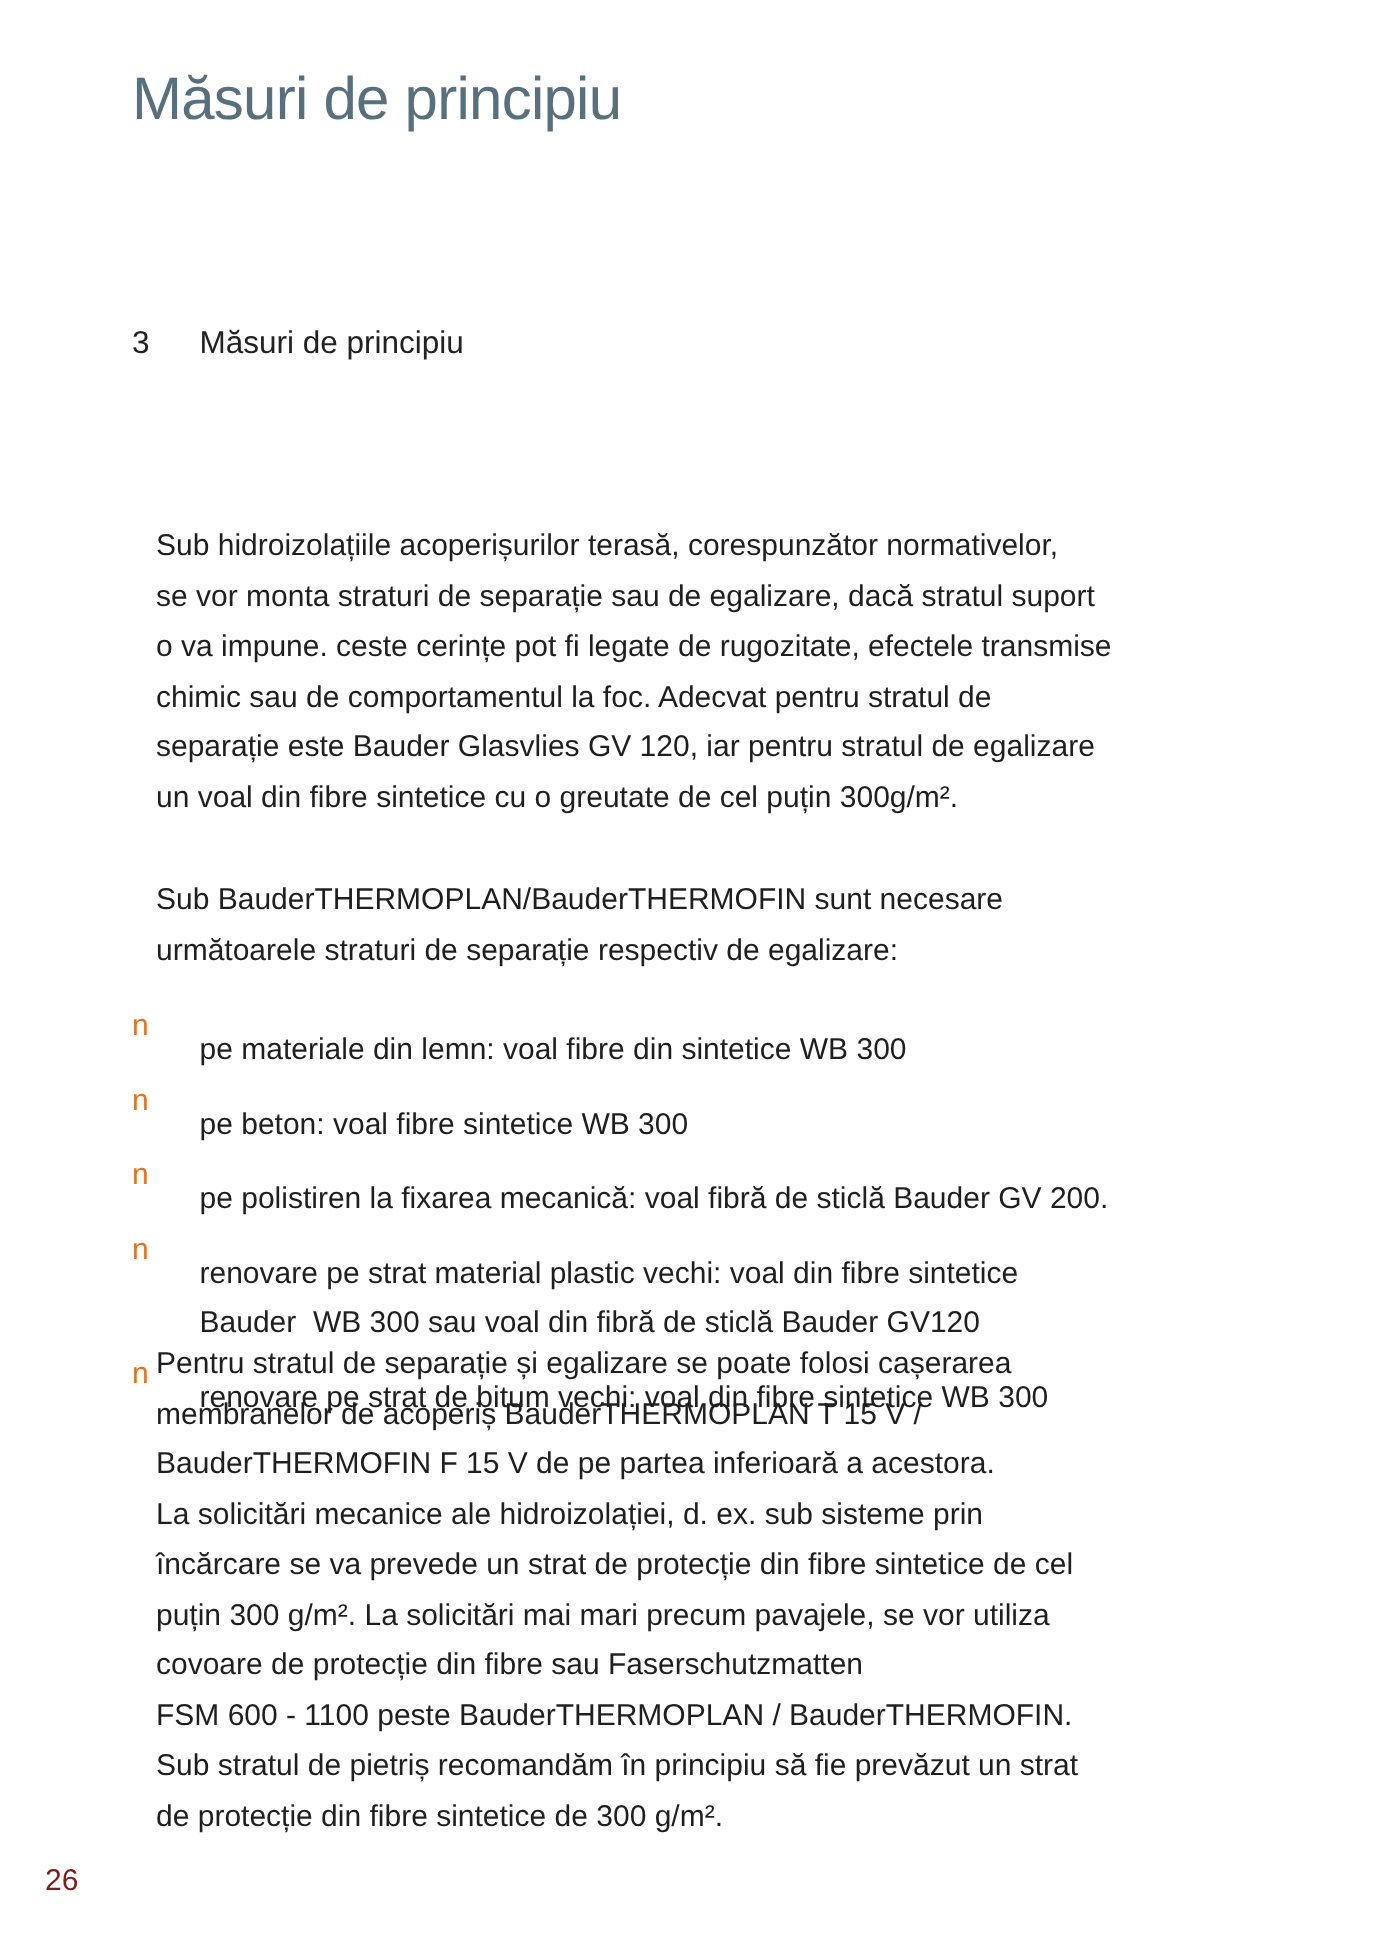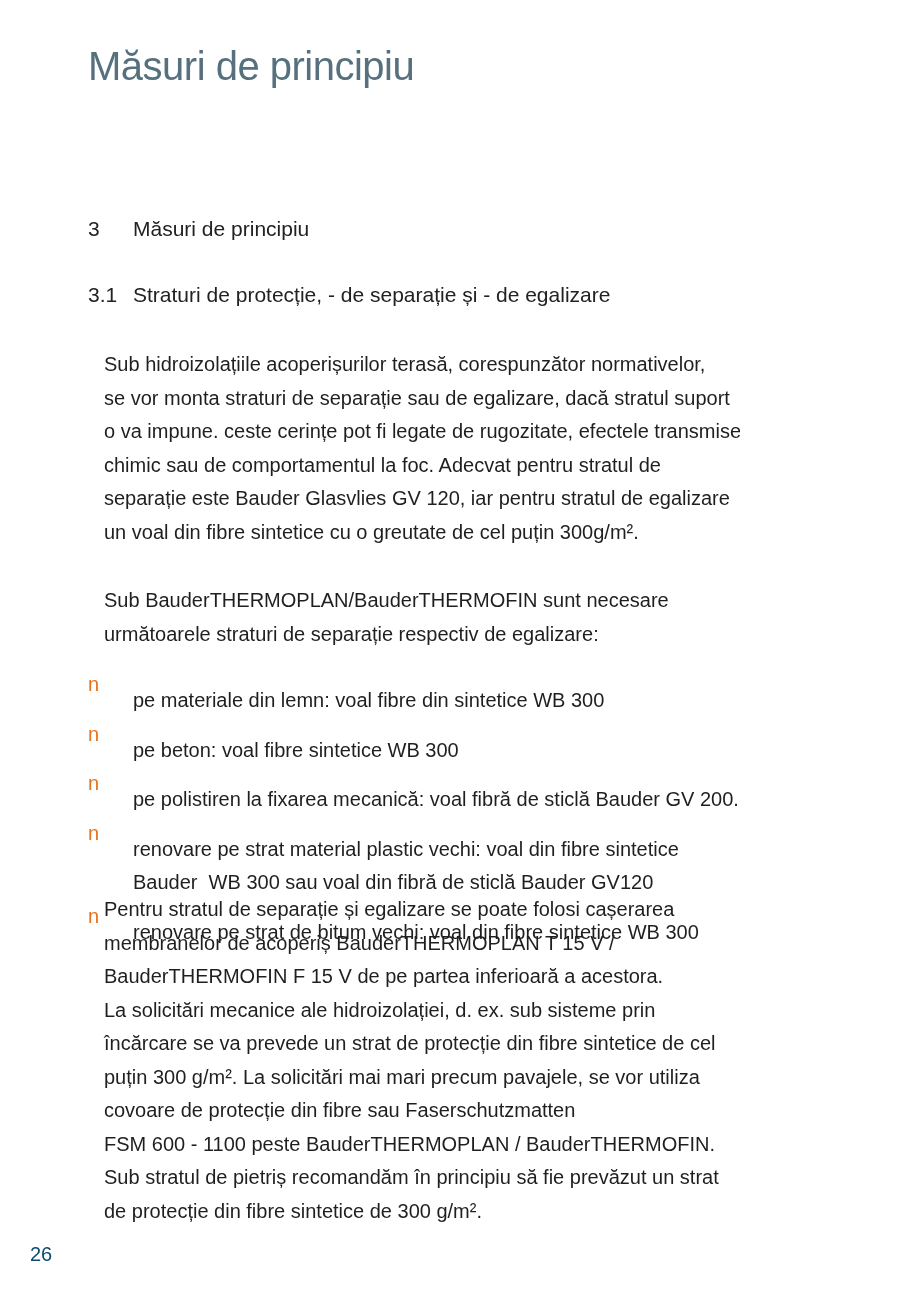--- a/index.html
+++ b/index.html
@@ -75,39 +75,35 @@
     flex: 1 1 auto;
     white-space: pre-wrap;
     margin-top: 16px;
   }
   .page-number {
     position: absolute;
     left: 30px;
     top: 1242px;
     font-size: 20px;
     line-height: 24px;
-    color: #0c4a6e;
+    color: #7f1d1d;
   }
 </style>
 </head>
 <body>
 
 <div class="page">
 
   <h1 class="doc-title" style="color: rgb(87, 112, 126);">Măsuri de principiu</h1>
 
   <div class="heading heading-section">
     <span class="num">3</span>
     <span class="txt">Măsuri de principiu</span>
   </div>
 
-  <div class="heading heading-subsection">
-    <span class="num">3.1</span>
-    <span class="txt">Straturi de protecție, - de separație și - de egalizare</span>
-  </div>
 
   <div class="para para-1">Sub hidroizolațiile acoperișurilor terasă, corespunzător normativelor,
 se vor monta straturi de separație sau de egalizare, dacă stratul suport
 o va impune. ceste cerințe pot fi legate de rugozitate, efectele transmise
 chimic sau de comportamentul la foc. Adecvat pentru stratul de
 separație este Bauder Glasvlies GV 120, iar pentru stratul de egalizare
 un voal din fibre sintetice cu o greutate de cel puțin 300g/m².</div>
 
   <div class="para para-2">Sub BauderTHERMOPLAN/BauderTHERMOFIN sunt necesare
 următoarele straturi de separație respectiv de egalizare:</div>

